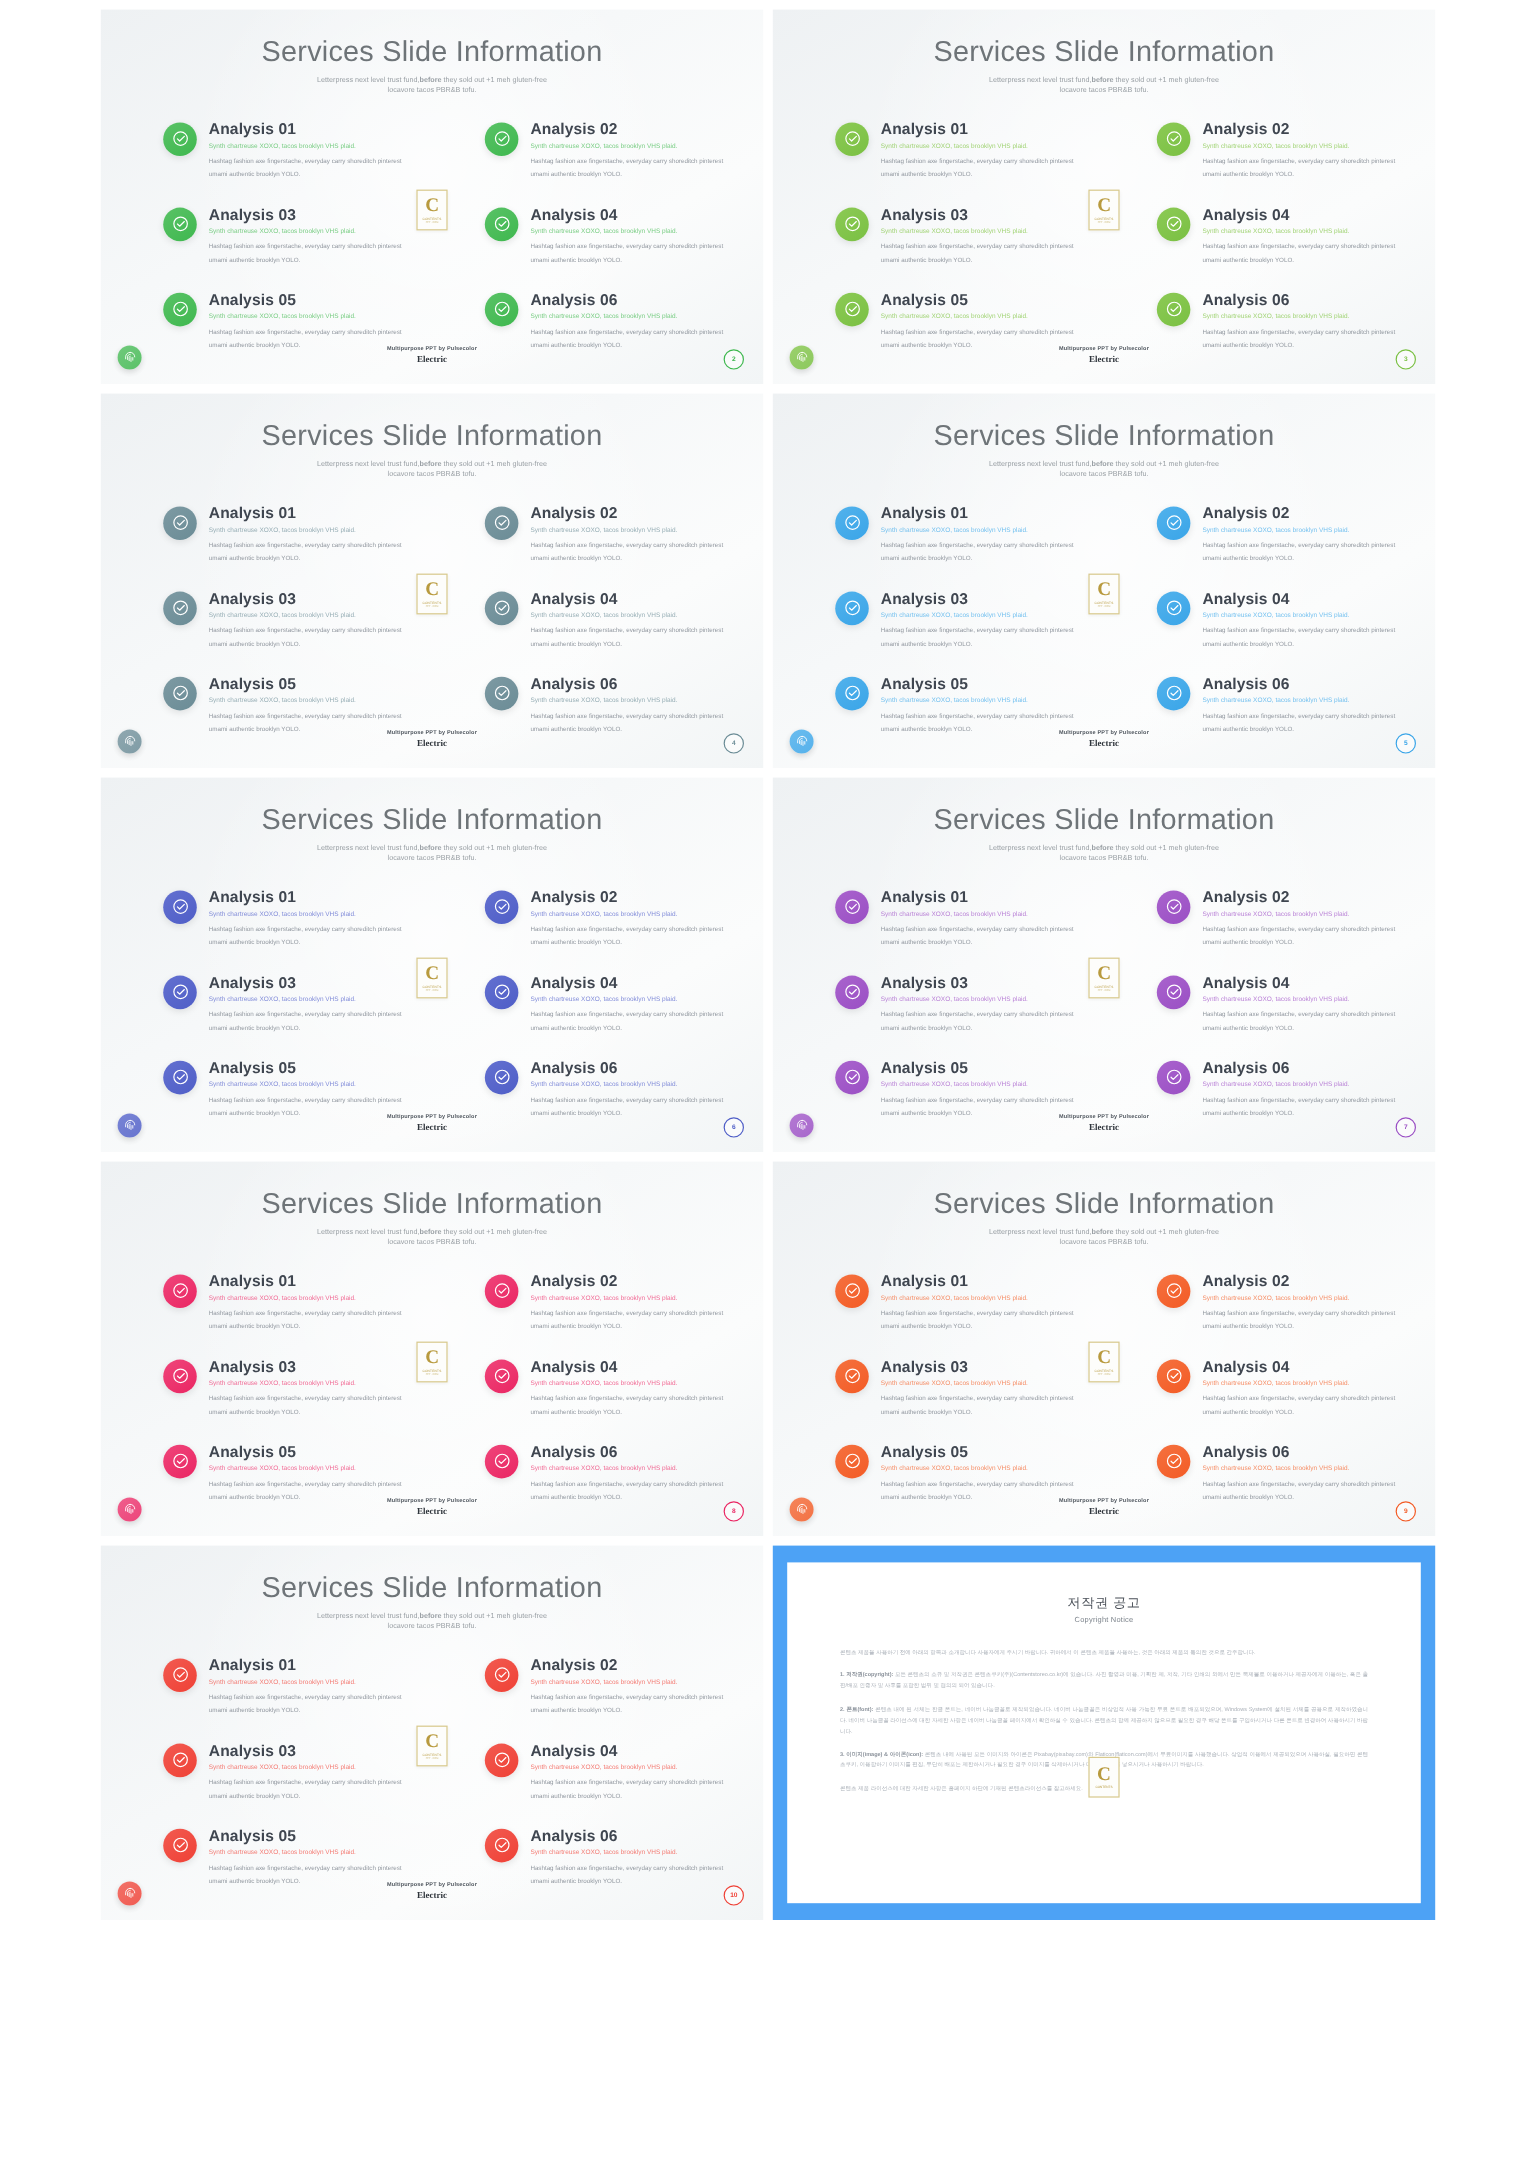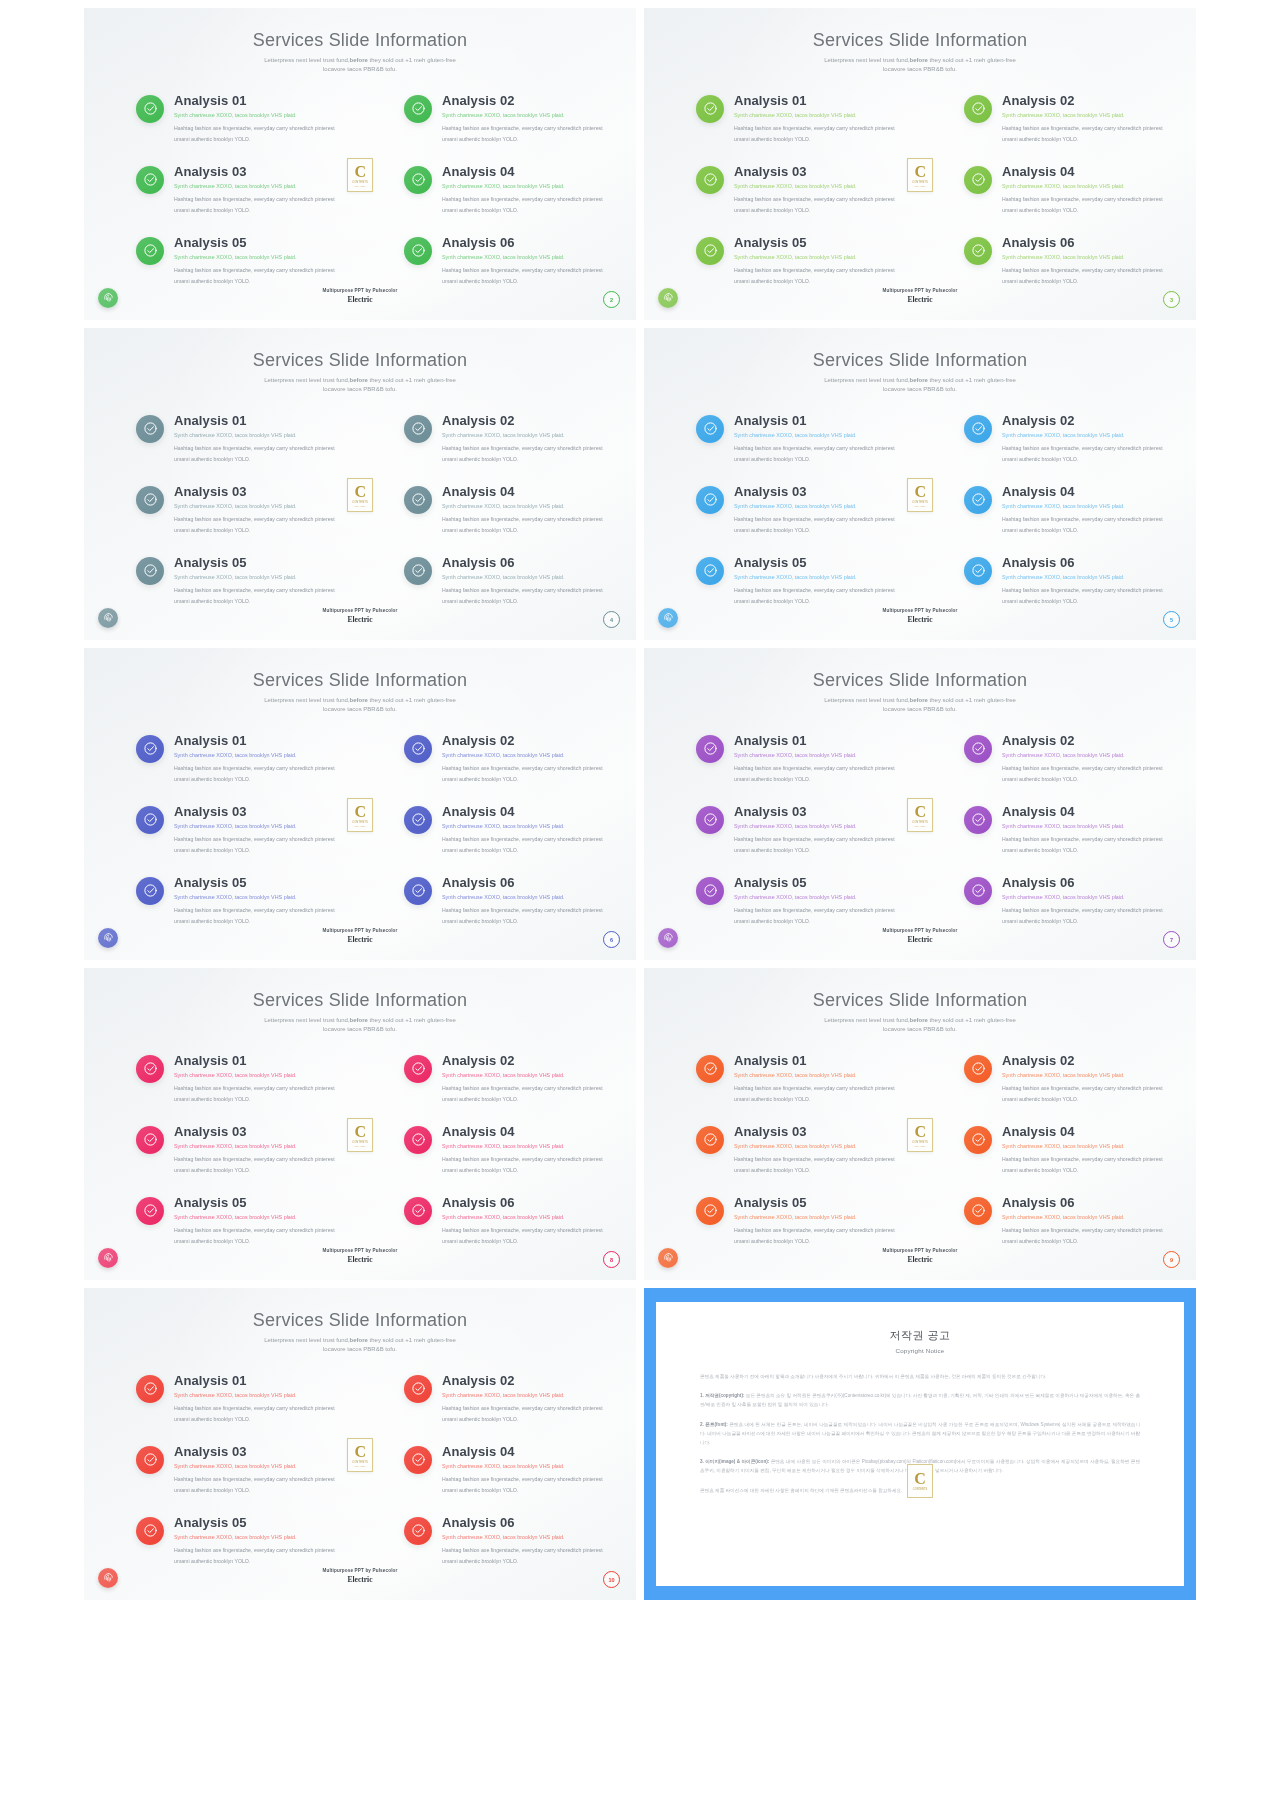--- a/index.html
+++ b/index.html
@@ -27,21 +27,21 @@
     overflow:hidden;
   }
   .slide::after{
     content:"";
     position:absolute; inset:0;
     background:radial-gradient(circle at 50% 42%, rgba(255,255,255,.75) 0%, rgba(255,255,255,0) 62%);
     pointer-events:none;
   }
   .slide-title {
     text-align:center;
-    font-size:18px;
+    font-size:24px;
     font-weight:300;
     color:#6e7478;
     letter-spacing:.2px;
     padding-top:22px;
     position:relative; z-index:2;
   }
   .slide-sub {
     text-align:center;
     font-size:6px;
     color:#9aa0a5;

